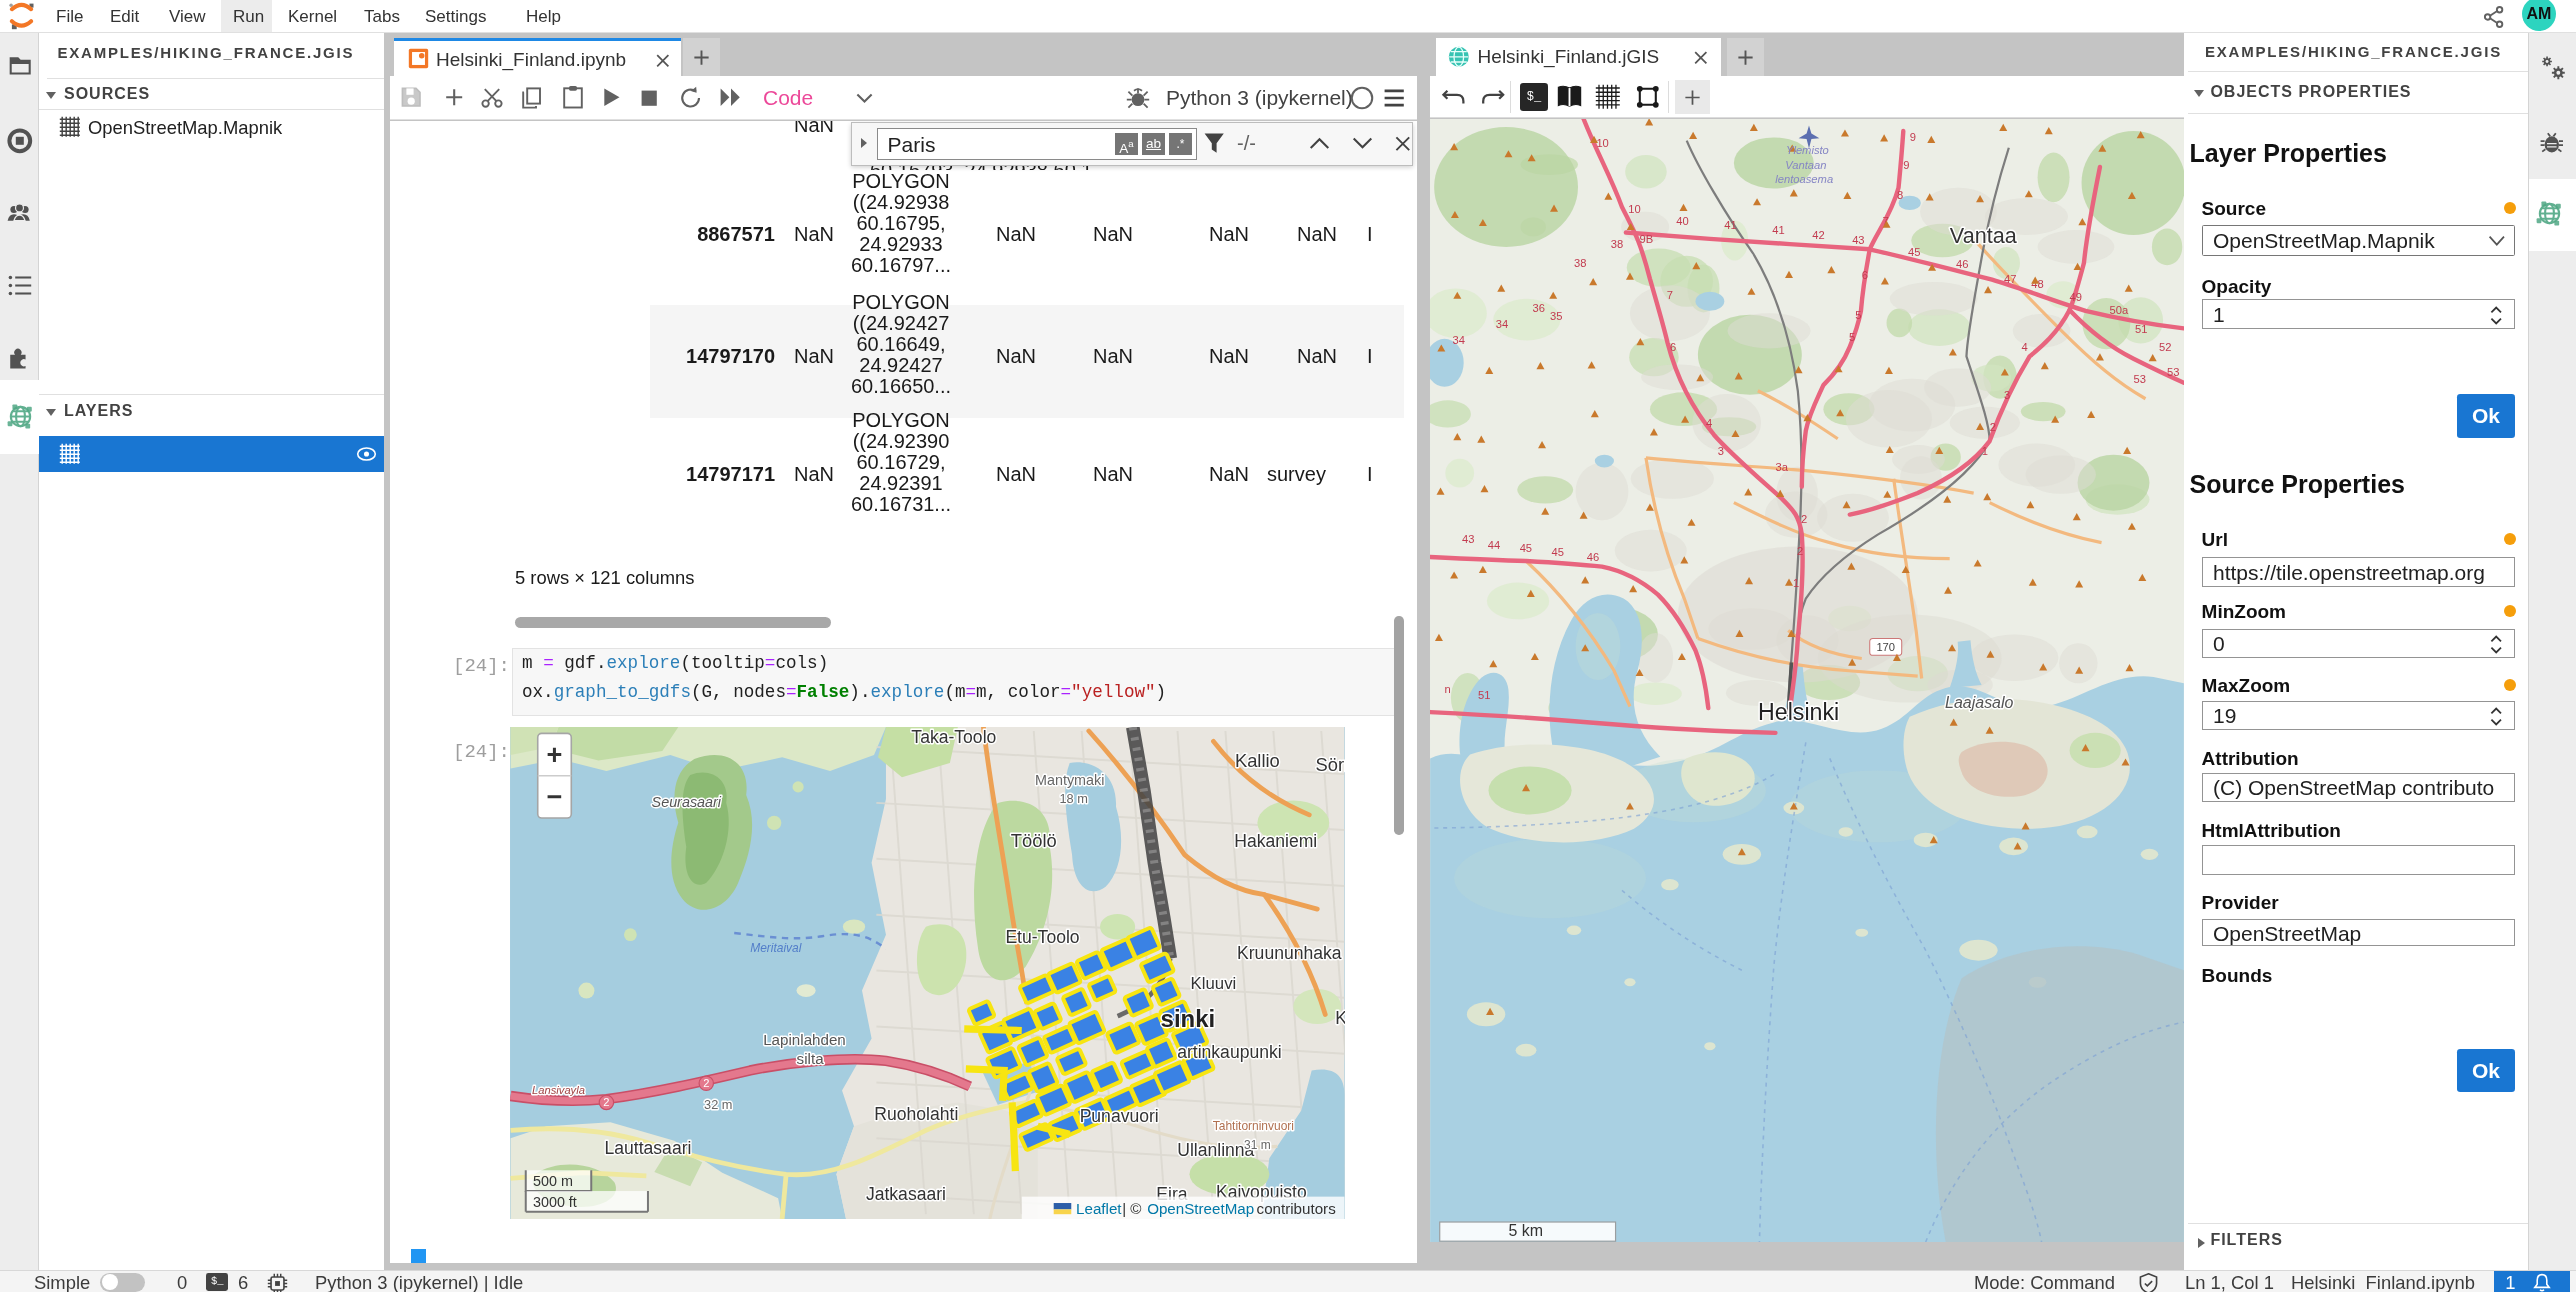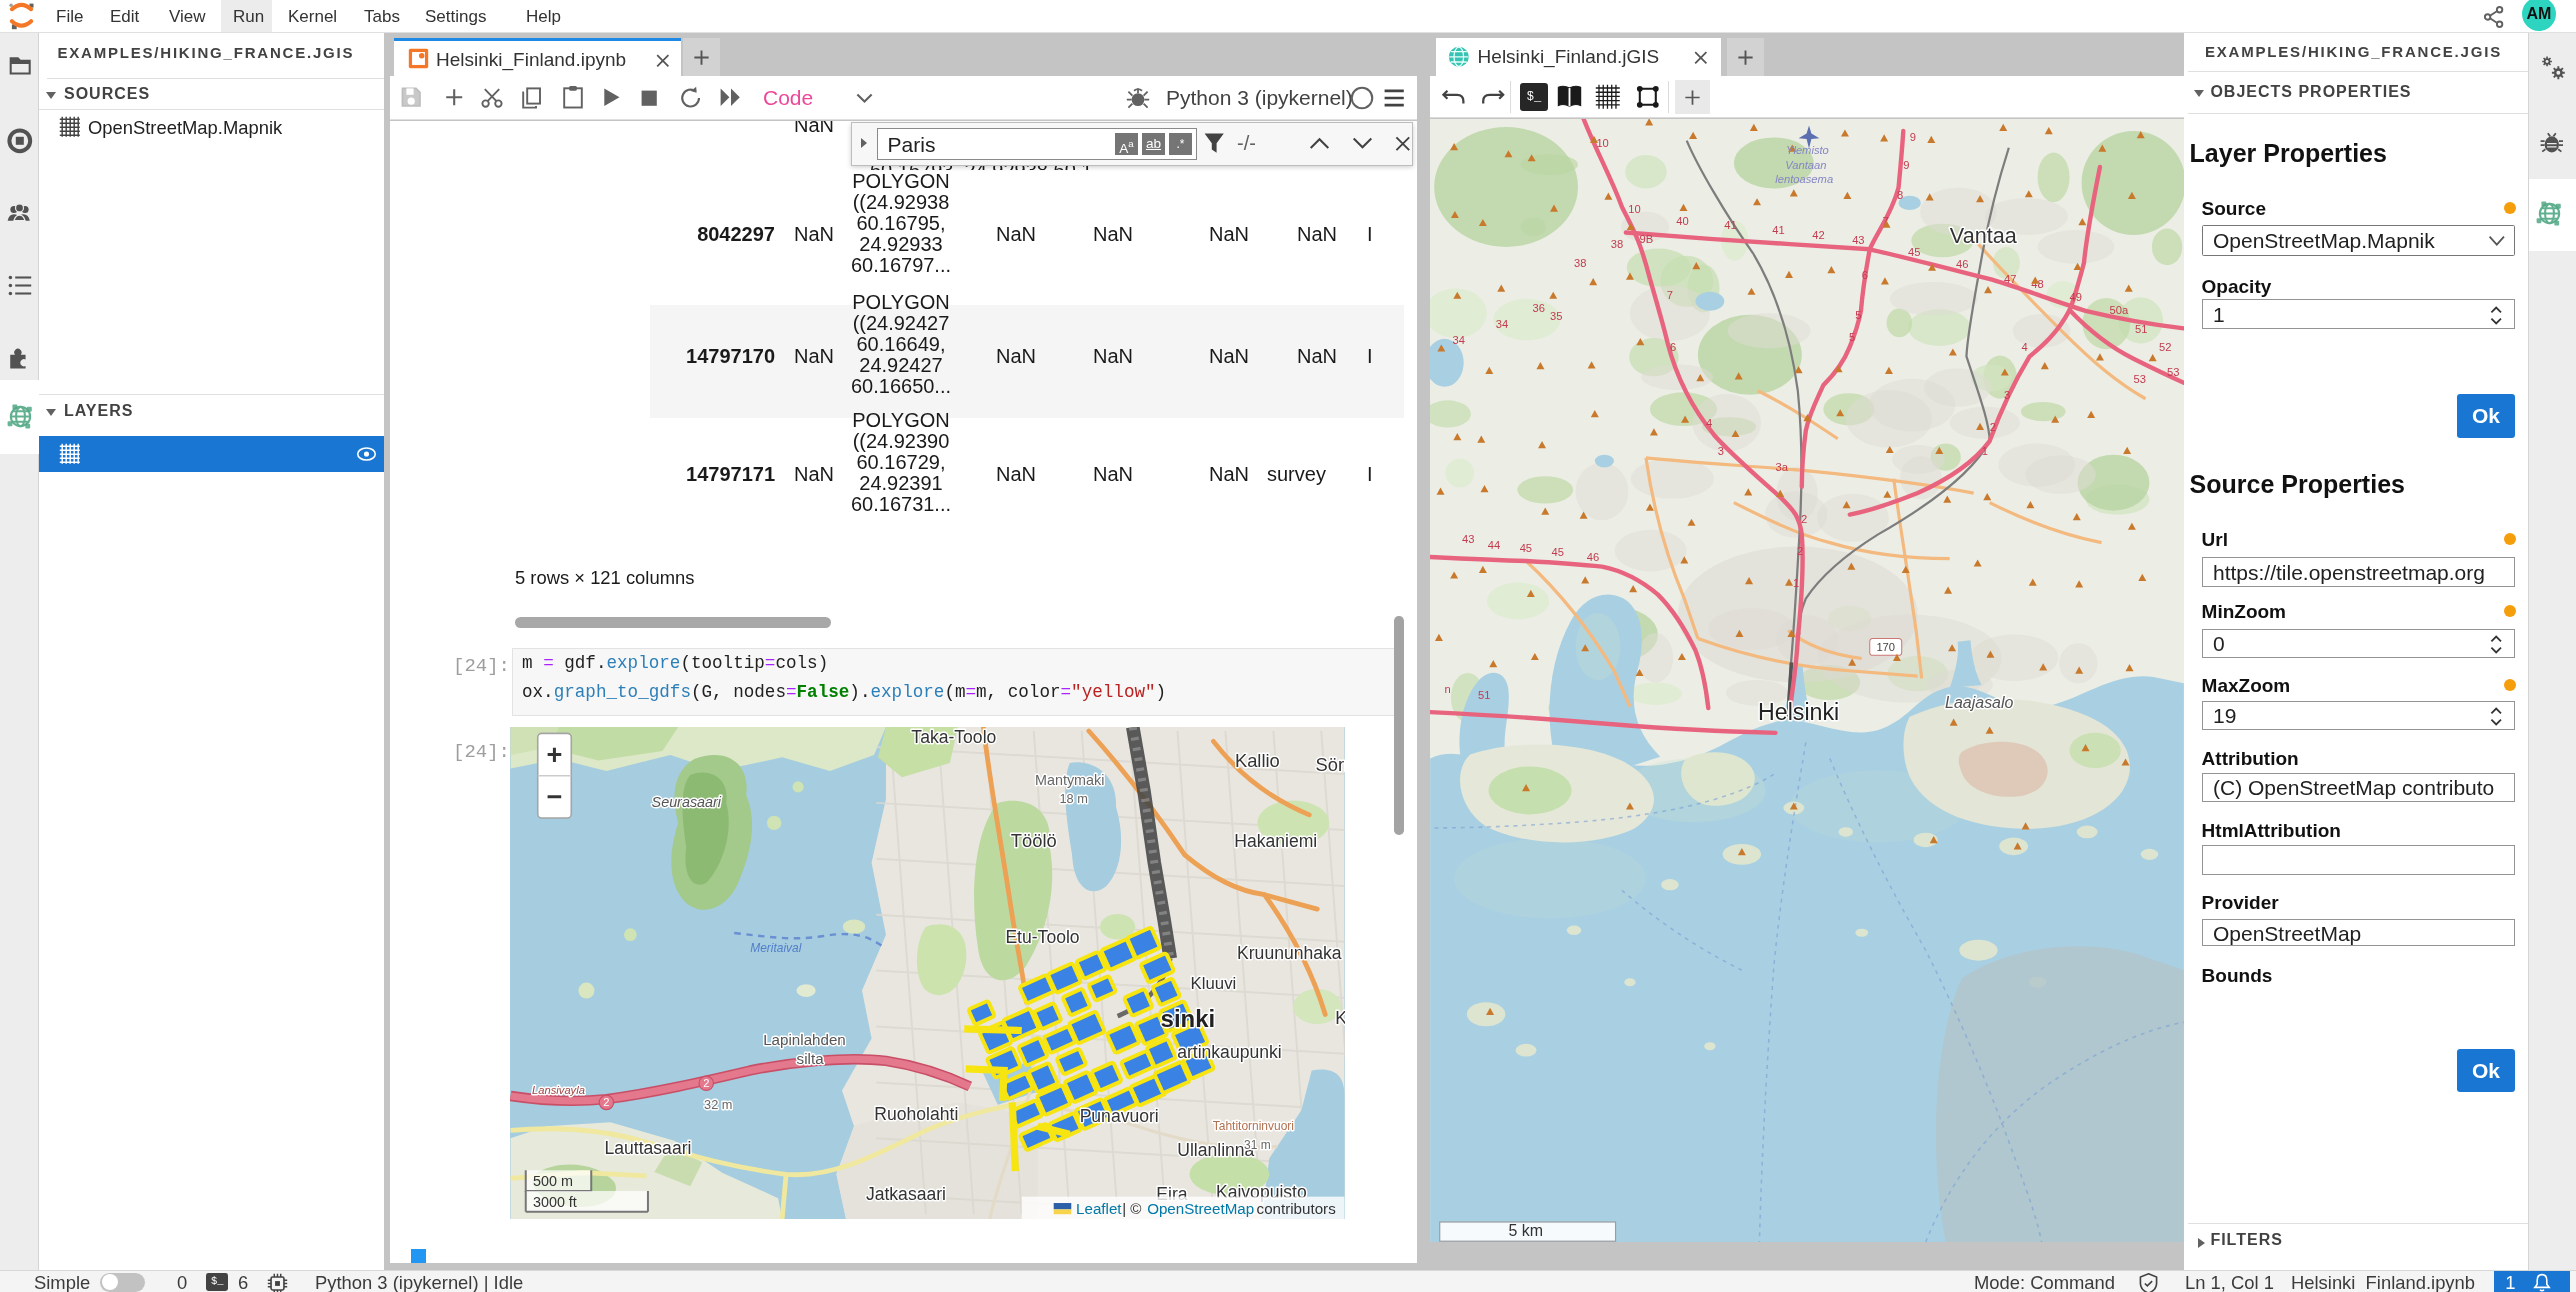--- a/index.html
+++ b/index.html
@@ -201,21 +201,21 @@
 
       <div class="abs" style="left:404px;top:-7.2px;width:48px;height:26px;overflow:hidden;">
           <span style="position:absolute;top:0px;">NaN</span>
         </div>
       <div class="abs" style="left:480px;top:38px;width:300px;height:11.2px;overflow:hidden;color:#1a1a1a;">60.16793, 24.92938 60.1...</div>
 
       <div class="abs" style="left:260px;top:54px;width:754px;height:130px;background:#ffffff;"></div>
       <div class="abs" style="left:260px;top:184px;width:754px;height:113px;background:#f5f5f5;"></div>
       <div class="abs" style="left:260px;top:297px;width:754px;height:122px;background:#ffffff;"></div>
 
-      <div class="abs" style="left:281px;top:102px;width:104px;text-align:right;font-weight:bold;">8042297</div>
+      <div class="abs" style="left:281px;top:102px;width:104px;text-align:right;font-weight:bold;">8867571</div>
       <div class="abs" style="left:404px;top:102px;">NaN</div>
       <div class="abs" style="left:446px;top:50px;width:130px;text-align:center;line-height:21px;">POLYGON<br>((24.92938<br>60.16795,<br>24.92933<br>60.16797...</div>
       <div class="abs" style="left:606px;top:102px;">NaN</div>
       <div class="abs" style="left:703px;top:102px;">NaN</div>
       <div class="abs" style="left:819px;top:102px;">NaN</div>
       <div class="abs" style="left:907px;top:102px;">NaN</div>
       <div class="abs" style="left:977px;top:102px;">I</div>
 
       <div class="abs" style="left:281px;top:224px;width:104px;text-align:right;font-weight:bold;">14797170</div>
       <div class="abs" style="left:404px;top:224px;">NaN</div>

